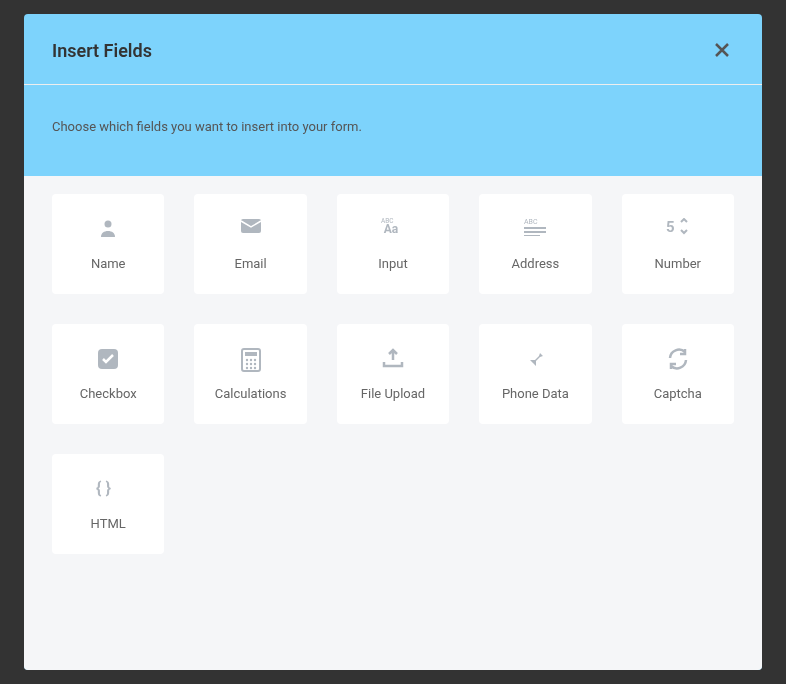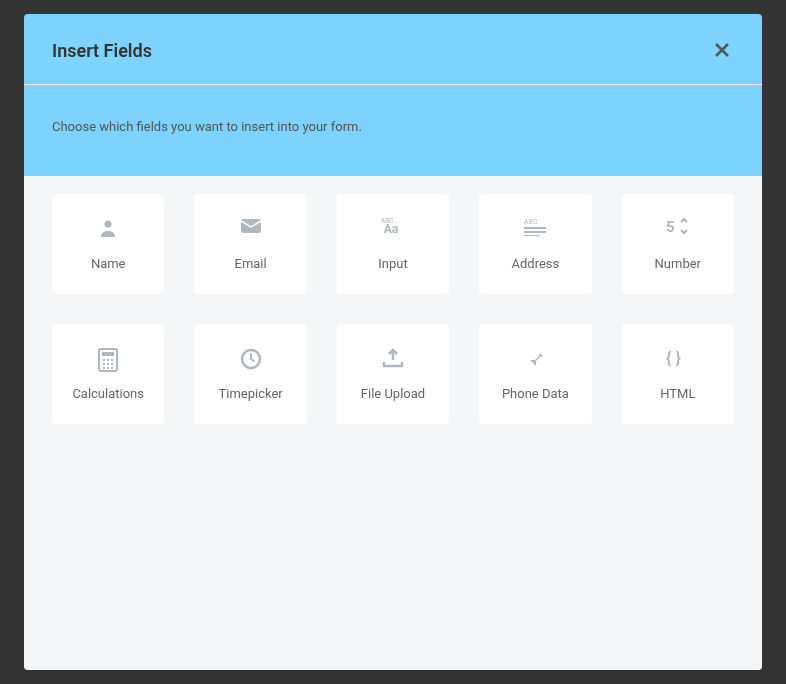--- a/index.html
+++ b/index.html
@@ -188,61 +188,70 @@
             <svg width="24" height="18" viewBox="0 0 24 18">
               <text x="0" y="14" font-size="15" font-weight="bold" fill="#b0b7bf">5</text>
               <path d="M15 4l3-3 3 3" fill="none" stroke="#b0b7bf" stroke-width="2"></path>
               <path d="M15 12l3 3 3-3" fill="none" stroke="#b0b7bf" stroke-width="2"></path>
             </svg>
           </div>
           <div class="tile-label">Number</div>
         </div>
         <div class="tile">
           <div class="tile-icon">
+            <svg width="22" height="22" viewBox="0 0 22 22">
+              <rect x="1" y="1" width="20" height="20" rx="4" fill="#b0b7bf"></rect>
+              <path d="M6 11l3 3 7-7" stroke="#fff" stroke-width="2.5" fill="none"></path>
+            </svg>
+          </div>
+          <div class="tile-label">Checkbox</div>
+        </div>
+        <div class="tile">
+          <div class="tile-icon">
             <svg width="20" height="24" viewBox="0 0 20 24">
               <rect x="1" y="1" width="18" height="22" rx="2" fill="none" stroke="#b0b7bf" stroke-width="2"></rect>
               <rect x="4" y="4" width="12" height="4" fill="#b0b7bf"></rect>
               <circle cx="6" cy="12" r="1.2" fill="#b0b7bf"></circle>
               <circle cx="10" cy="12" r="1.2" fill="#b0b7bf"></circle>
               <circle cx="14" cy="12" r="1.2" fill="#b0b7bf"></circle>
               <circle cx="6" cy="16" r="1.2" fill="#b0b7bf"></circle>
               <circle cx="10" cy="16" r="1.2" fill="#b0b7bf"></circle>
               <circle cx="14" cy="16" r="1.2" fill="#b0b7bf"></circle>
               <circle cx="6" cy="20" r="1.2" fill="#b0b7bf"></circle>
               <circle cx="10" cy="20" r="1.2" fill="#b0b7bf"></circle>
               <circle cx="14" cy="20" r="1.2" fill="#b0b7bf"></circle>
             </svg>
           </div>
           <div class="tile-label">Calculations</div>
         </div>
         <div class="tile">
           <div class="tile-icon">
-            <svg width="22" height="22" viewBox="0 0 22 22">
-              <circle cx="11" cy="11" r="9" fill="none" stroke="#b0b7bf" stroke-width="2.5"></circle>
-              <path d="M11 6v5l3 2" stroke="#b0b7bf" stroke-width="2" fill="none" stroke-linecap="round"></path>
-            </svg>
-          </div>
-          <div class="tile-label">Timepicker</div>
-        </div>
-        <div class="tile">
-          <div class="tile-icon">
             <svg width="22" height="20" viewBox="0 0 22 20">
               <path d="M11 2v10M7 6l4-4 4 4" stroke="#b0b7bf" stroke-width="2.5" fill="none"></path>
               <path d="M2 14v4h18v-4" stroke="#b0b7bf" stroke-width="2.5" fill="none"></path>
             </svg>
           </div>
           <div class="tile-label">File Upload</div>
         </div>
         <div class="tile">
           <div class="tile-icon">
             <svg width="20" height="20" viewBox="0 0 20 20">
               <path d="M12 2l6 6-3 1-4 4 0 5-3-3-5 5 5-5-3-3 5 0 4-4 1-3-3-3z" fill="#b0b7bf"></path>
             </svg>
           </div>
           <div class="tile-label">Phone Data</div>
+        </div>
+        <div class="tile">
+          <div class="tile-icon">
+            <svg width="22" height="22" viewBox="0 0 22 22">
+              <path d="M18 4a9 9 0 00-15 6M4 18a9 9 0 0015-6" fill="none" stroke="#b0b7bf" stroke-width="2.5"></path>
+              <path d="M18 1v5h-5M4 21v-5h5" fill="none" stroke="#b0b7bf" stroke-width="2.5"></path>
+            </svg>
+          </div>
+          <div class="tile-label">Captcha</div>
         </div>
         <div class="tile">
           <div class="tile-icon">
             <svg width="26" height="20" viewBox="0 0 26 20">
               <text x="0" y="16" font-size="18" font-weight="bold" fill="#b0b7bf">{ }</text>
             </svg>
           </div>
           <div class="tile-label">HTML</div>
         </div>
       </div>

